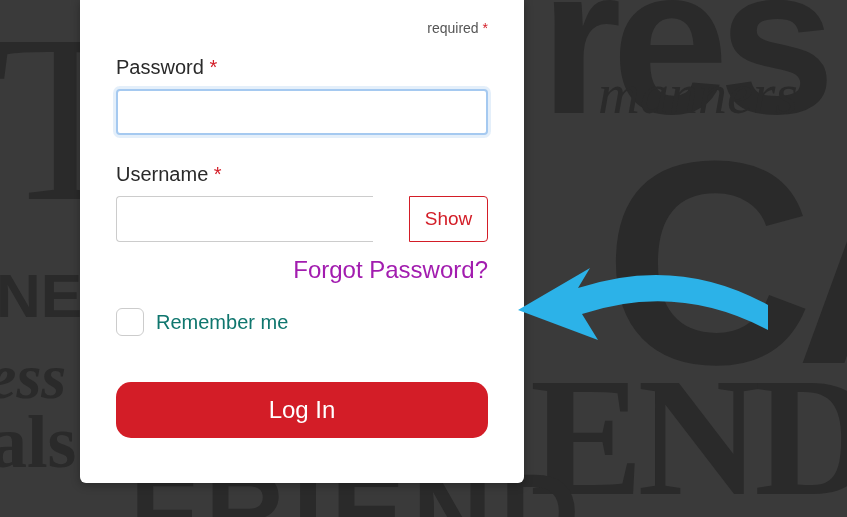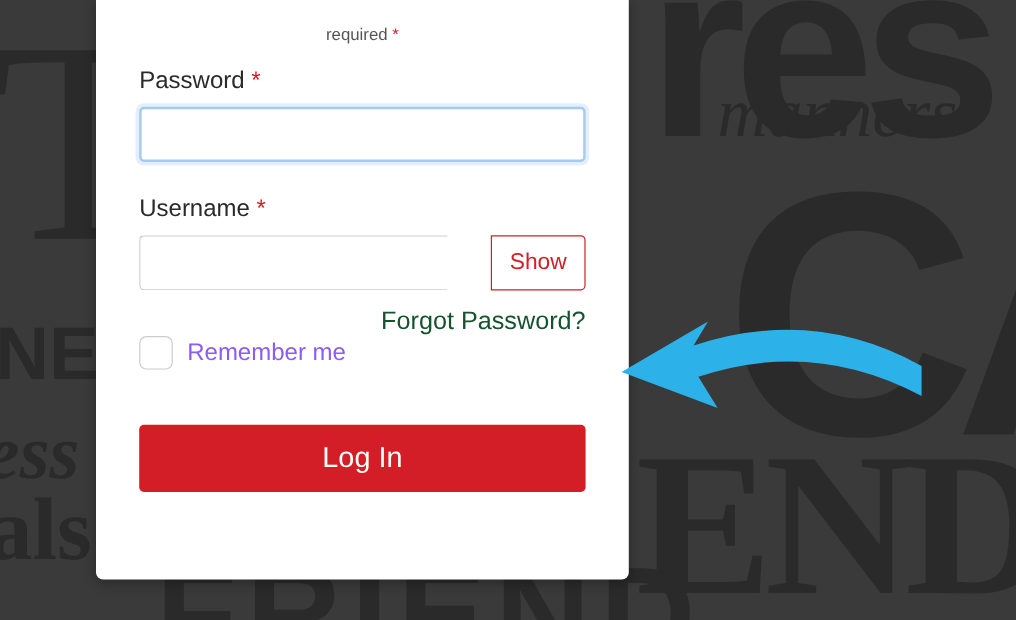--- a/index.html
+++ b/index.html
@@ -29,21 +29,21 @@
       left: 80px;
       top: 0;
       width: 444px;
       height: 483px;
       background: #fff;
       border-radius: 0 0 6px 6px;
       box-shadow: 0 2px 10px rgba(0,0,0,0.3);
       padding: 0 36px;
     }
     .required-note {
-      text-align: center;
+      text-align: right;
       font-size: 14px;
       color: #555;
       margin-top: 20px;
       margin-bottom: 20px;
     }
     .asterisk {
       color: #d31d27;
     }
     .field-label {
       font-size: 20px;
@@ -84,48 +84,49 @@
       border: 1px solid #d31d27;
       border-radius: 0 4px 4px 0;
       color: #d31d27;
       font-size: 19px;
       cursor: pointer;
       margin-left: 36px;
     }
     .forgot-link {
       display: block;
       text-align: right;
-      color: #14532d;
-      font-size: 21px;
+      color: #a21caf;
+      font-size: 24px;
       text-decoration: none;
+      margin-bottom: 24px;
     }
     .remember-row {
       display: flex;
       align-items: center;
       gap: 12px;
       margin-bottom: 46px;
     }
     .checkbox {
       width: 28px;
       height: 28px;
       border: 1px solid #ccc;
       border-radius: 6px;
       background: #fff;
       cursor: pointer;
     }
     .remember-label {
       font-size: 20px;
-      color: #8b5cf6;
+      color: #0f766e;
     }
     .login-btn {
       width: 100%;
       height: 56px;
       background: #d31d27;
       border: none;
-      border-radius: 4px;
+      border-radius: 15px;
       color: #fff;
       font-size: 24px;
       font-weight: 500;
       cursor: pointer;
     }
     .arrow {
       position: absolute;
       left: 498px;
       top: 240px;
       pointer-events: none;

